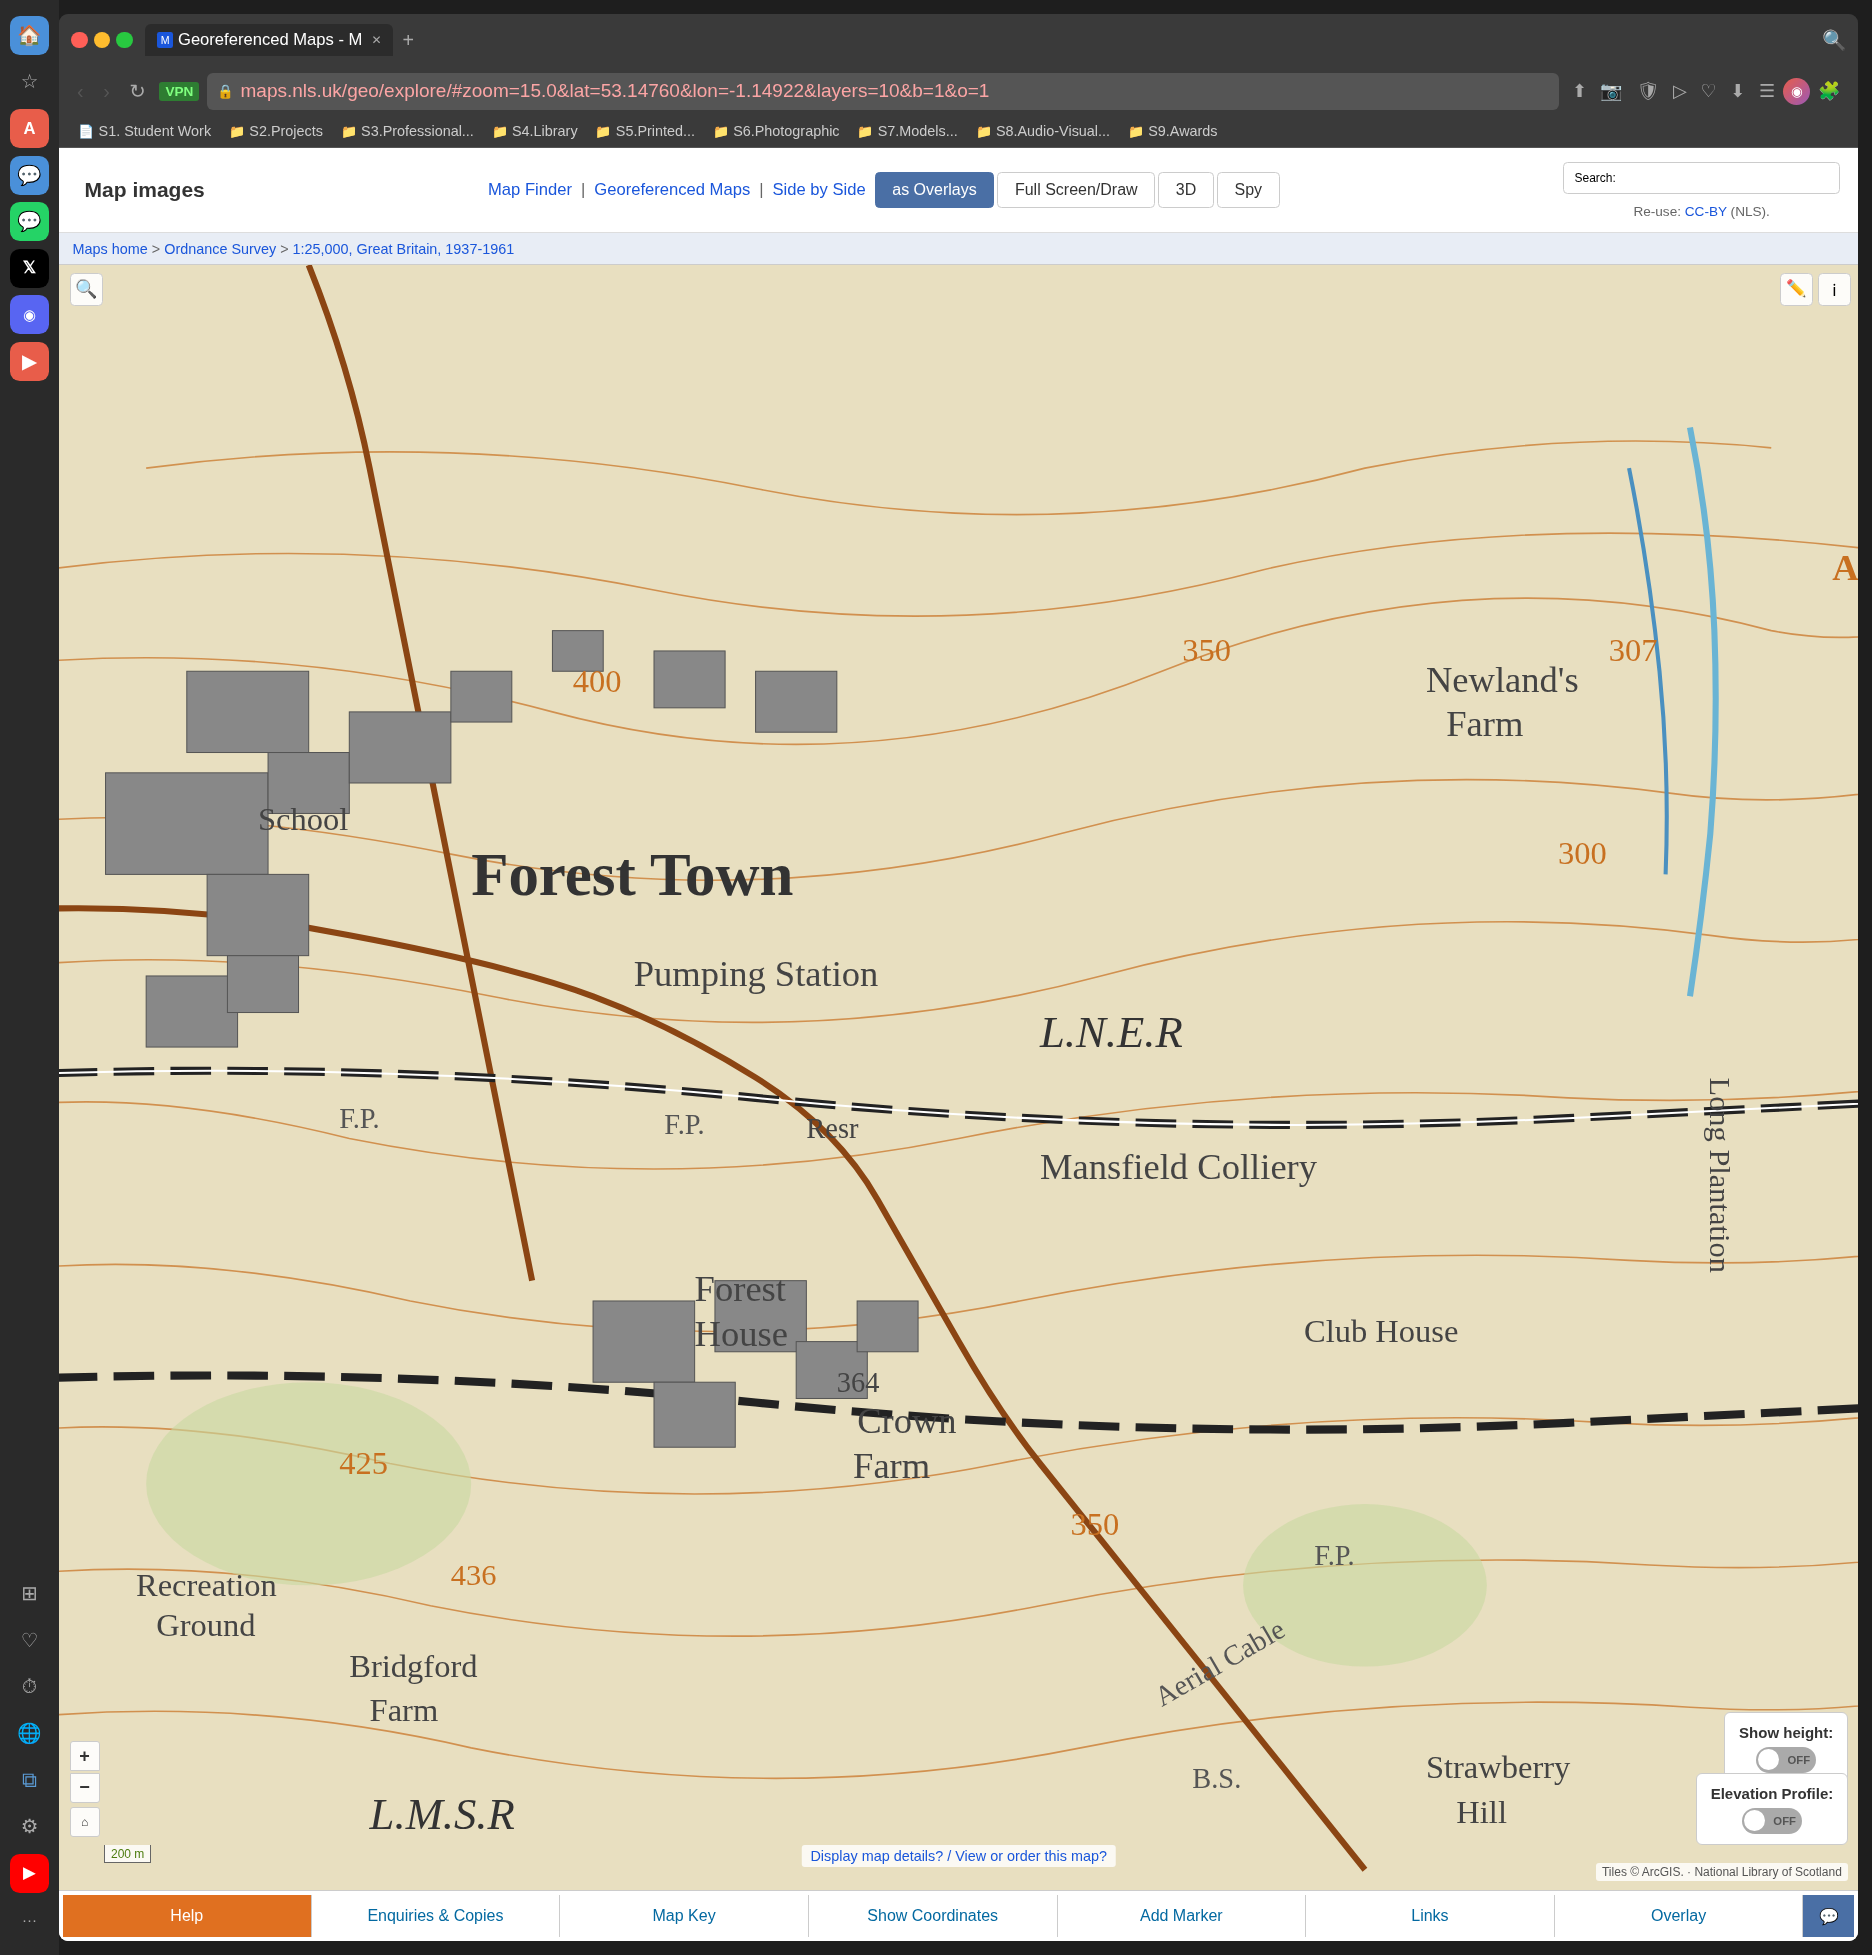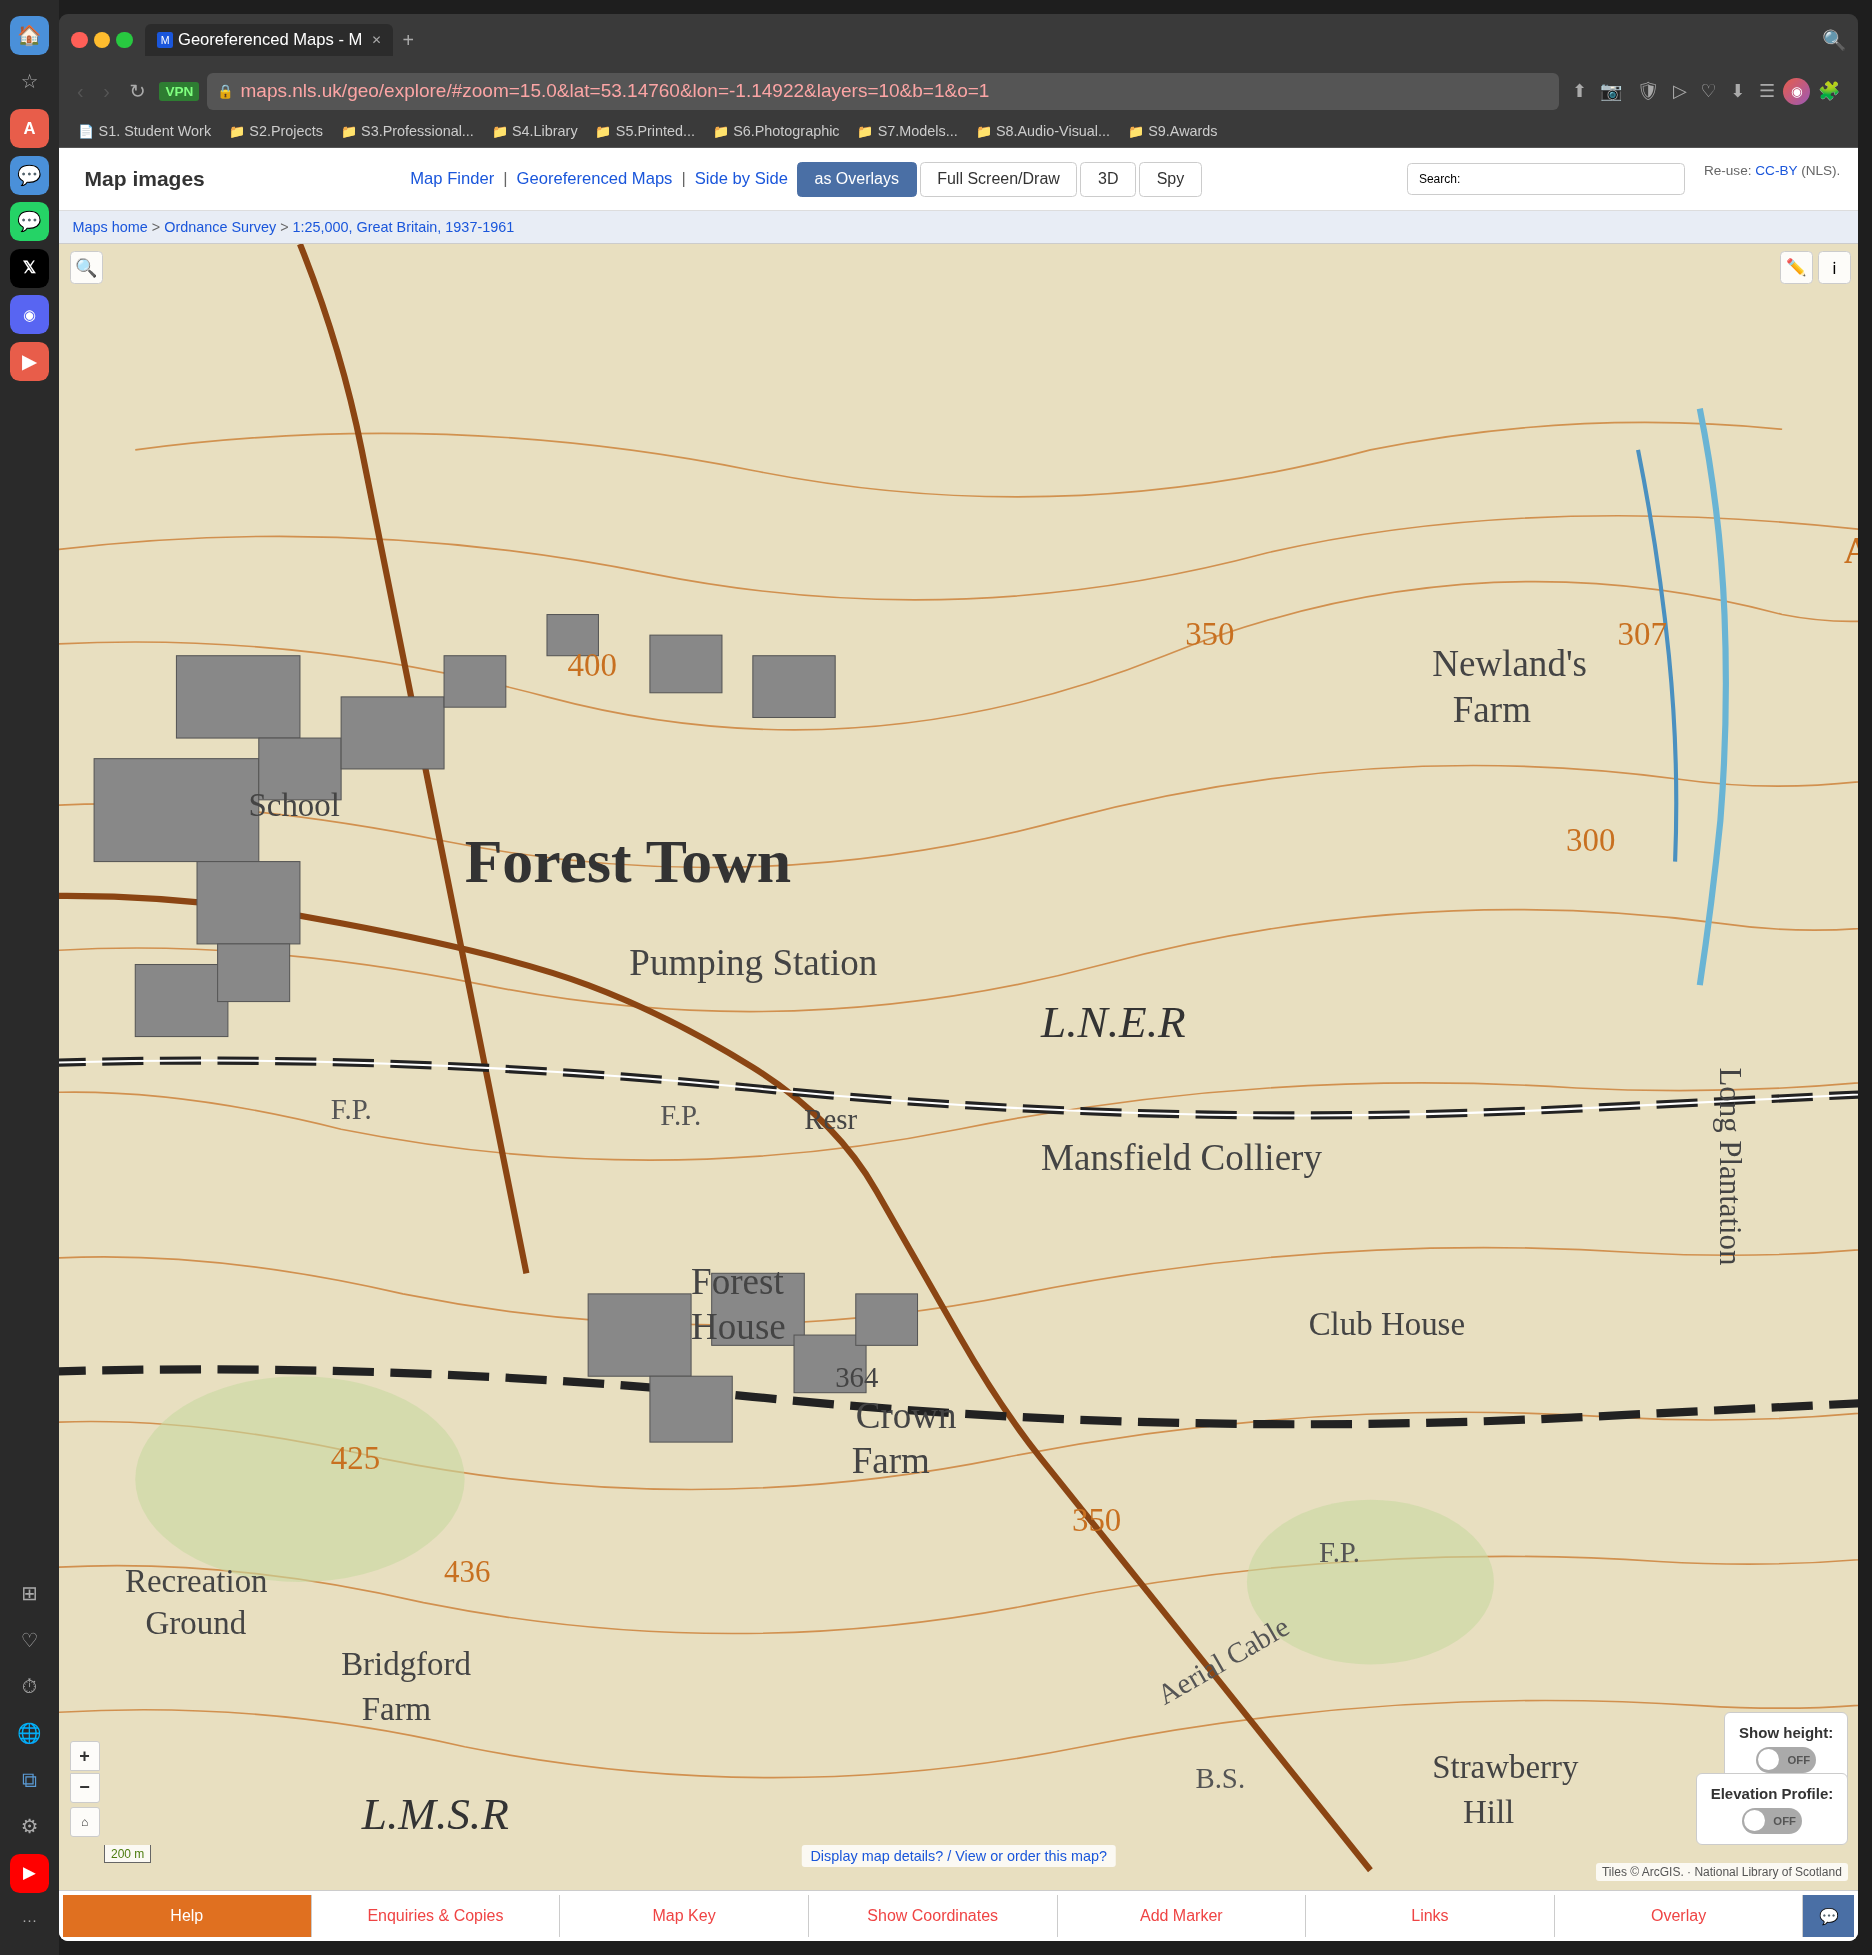--- a/index.html
+++ b/index.html
@@ -258,23 +258,23 @@
       background: white;
       color: #333;
     }
     .nls-btn.active {
       background: #4a6fa5;
       color: white;
       border-color: #4a6fa5;
     }
     .nls-search {
       display: flex;
-      flex-direction: row;
-      align-items: flex-start;
-      gap: 19px;
+      flex-direction: column;
+      align-items: center;
+      gap: 10px;
     }
     .nls-search-bar {
       display: flex;
       align-items: center;
       border: 0.8px solid #ccc;
       border-radius: 4.5px;
       padding: 6px 10.6px;
       gap: 6px;
       min-width: 197px;
     }
@@ -516,21 +516,21 @@
       display: flex;
       align-items: stretch;
       height: 51px;
     }
     .bottom-btn {
       flex: 1;
       border: none;
       border-right: 0.8px solid #ccc;
       background: white;
       font-size: 16px;
-      color: #ef4444;
+      color: #0369a1;
       cursor: pointer;
       padding: 0 12px;
     }
     .bottom-btn:last-child { border-right: none; }
     .bottom-btn.help { background: #e07020; color: white; }
     .bottom-btn.chat {
       background: #4a6fa5;
       color: white;
       max-width: 51px;
       flex: 0 0 51px;

